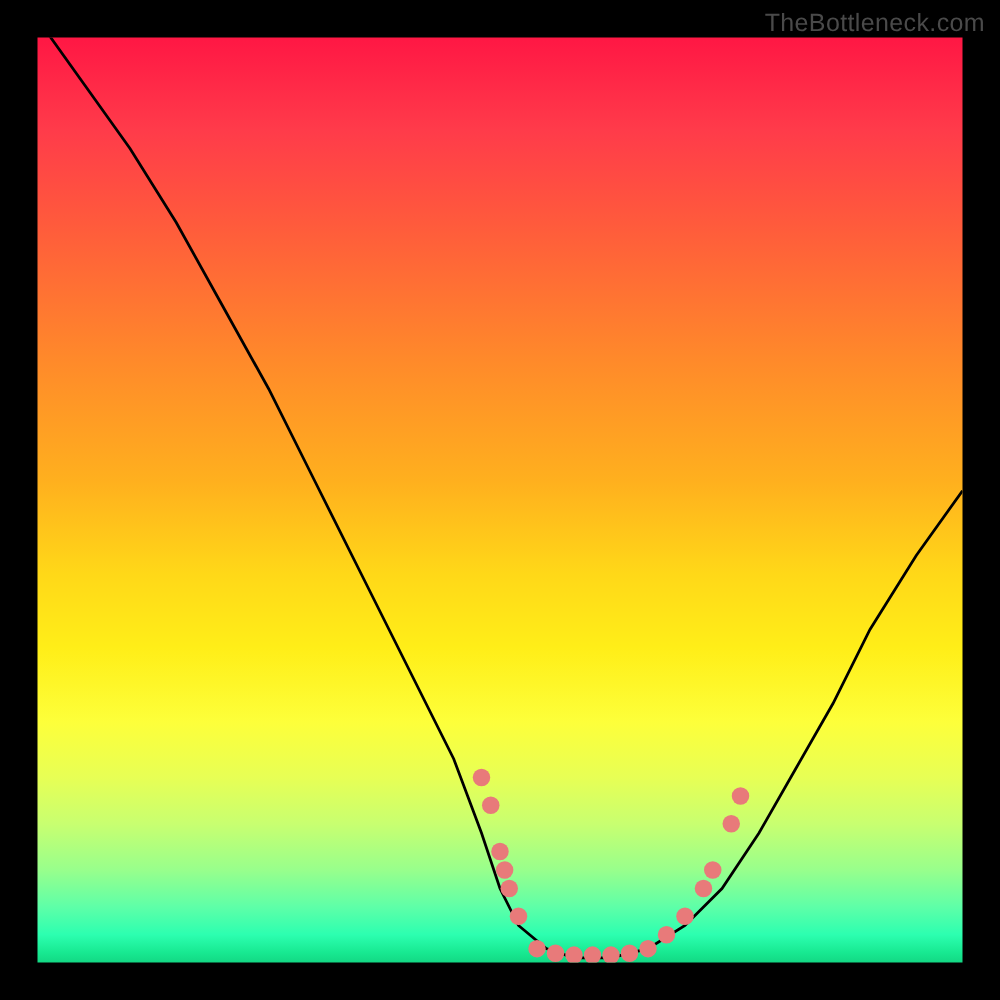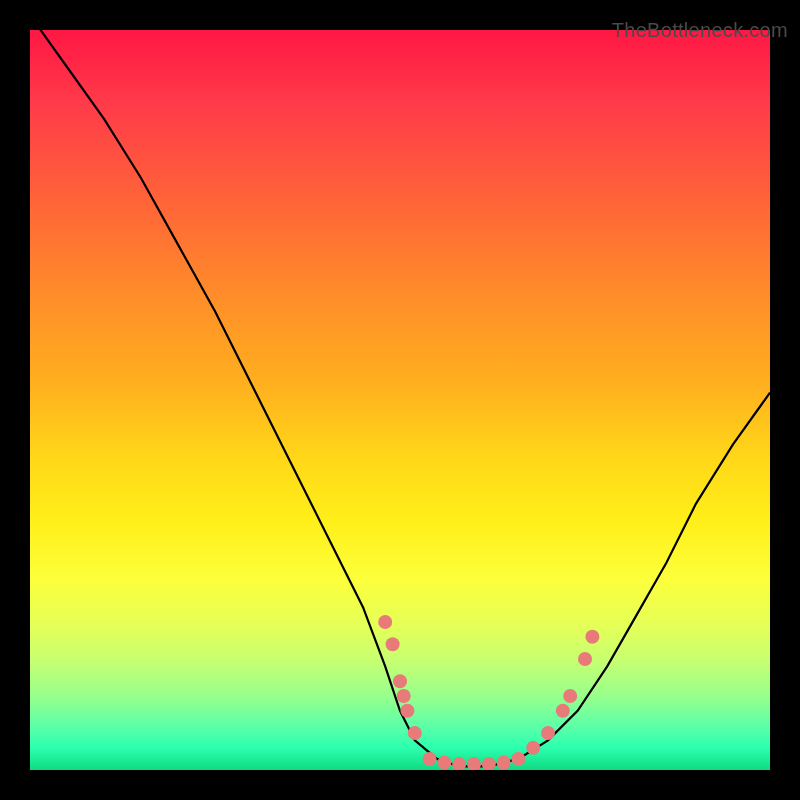--- a/index.html
+++ b/index.html
@@ -6,21 +6,21 @@
   body {
     width: 800px;
     height: 800px;
     background: #000;
     position: relative;
     font-family: Arial, sans-serif;
     overflow: hidden;
   }
   .watermark {
     position: absolute;
-    top: 19px;
+    top: 8px;
     right: 12px;
     color: #4a4a4a;
     font-size: 20px;
     font-weight: 500;
     letter-spacing: 0.3px;
     z-index: 10;
   }
   .plot-area {
     position: absolute;
     left: 30px;

